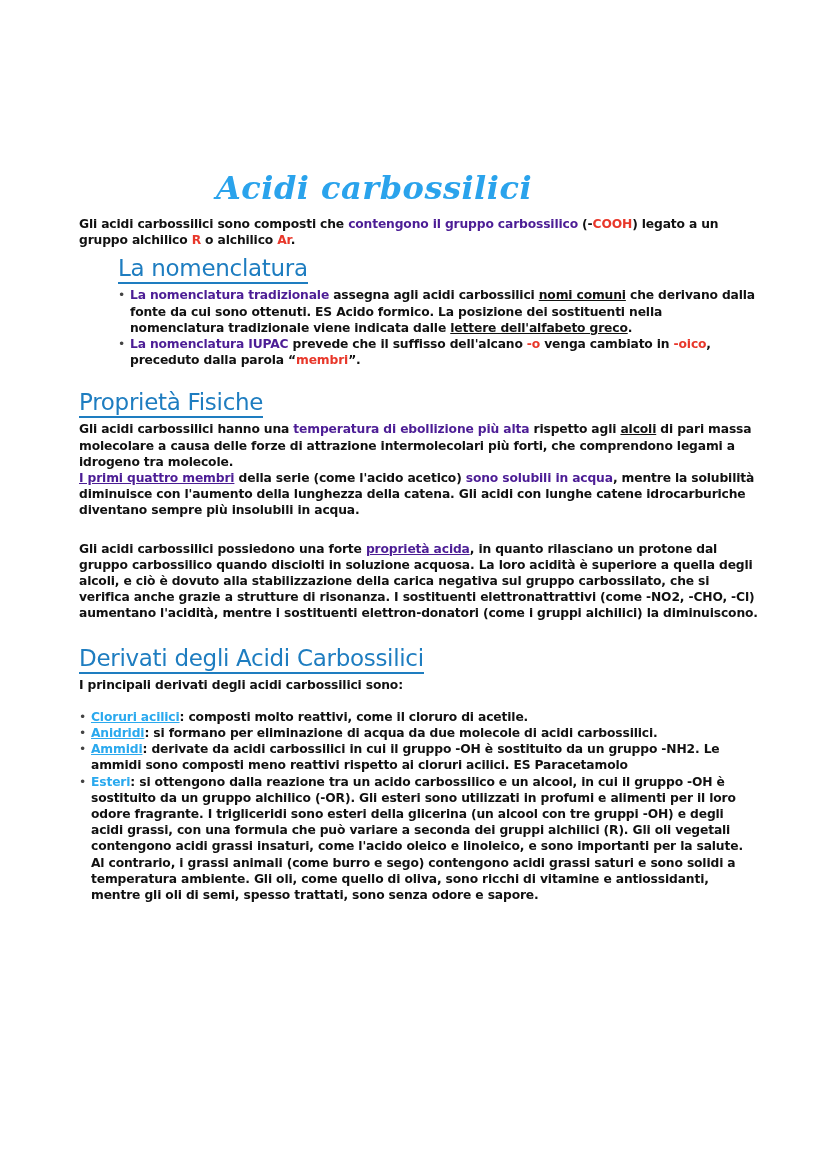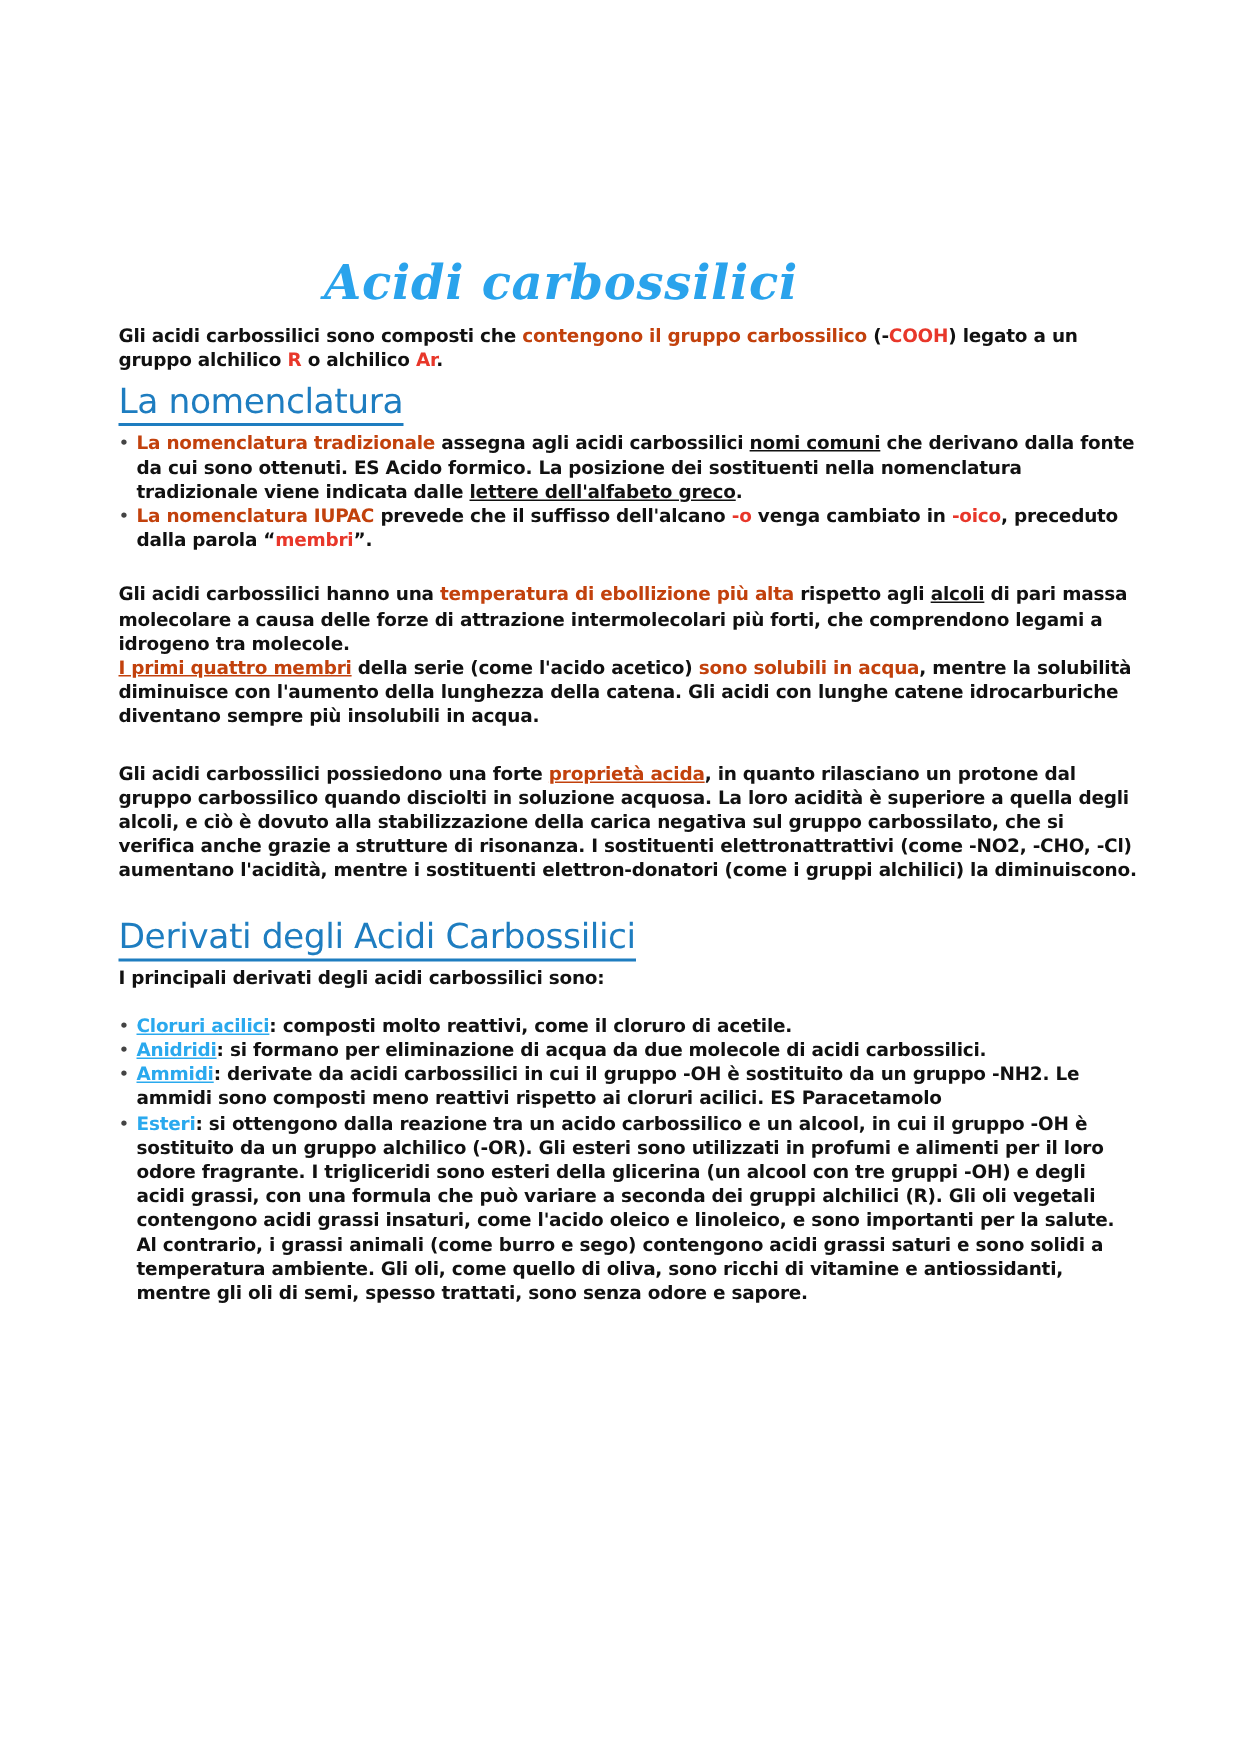--- a/index.html
+++ b/index.html
@@ -8,28 +8,28 @@
     .page-title { position: absolute; top: 148px; left: 0; width: 748px; text-align: center;
       font-family: "DejaVu Serif", serif; font-style: italic; font-weight: bold;
       font-size: 32px; color: #2AA3EC; letter-spacing: 0.5px; }
     .content { position: absolute; left: 79px; top: 216px; width: 680px; }
     p, li { font-size: 12.3px; line-height: 16.2px; margin: 0; font-weight: bold; letter-spacing: -0.15px; }
     .intro { margin-bottom: 6px; }
     h2 { font-family: "DejaVu Sans", sans-serif; font-weight: normal; font-size: 23px;
       color: #1E7DC0; margin: 0 0 3px 0; line-height: 28px; display: inline-block;
       border-bottom: 2.5px solid #1E7DC0; padding-bottom: 0px; letter-spacing: -0.3px; }
     .section { margin-bottom: 0; }
-    .s-nom { margin-top: 0px; }
+    .s-nom { margin-top: 0px; margin-left: 39px; }
     .s-fis { margin-top: 20px; }
     .s-acid { margin-top: 22px; }
     .s-der { margin-top: 22px; }
     ul { list-style: none; margin: 0; padding: 0; }
     li { position: relative; padding-left: 12px; }
     li::before { content: "•"; position: absolute; left: 0; top: 0; color: #444; font-weight: normal; }
-    .blue { color: #c2410c; }
+    .blue { color: #4c1d95; }
     .lblue { color: #2AA9EE; }
     .red { color: #E8372A; }
     .u { text-decoration: underline; }
     .blank { height: 16px; }
   </style>
 </head>
 <body>
 
 <h1 class="page-title">Acidi carbossilici</h1>
 
@@ -39,20 +39,21 @@
 
   <div class="section s-nom">
     <h2>La nomenclatura</h2>
     <ul>
       <li><span class="blue">La nomenclatura tradizionale</span><span> assegna agli acidi carbossilici </span><span class="u">nomi comuni</span><span> che derivano dalla fonte da cui sono ottenuti. ES Acido formico. La posizione dei sostituenti nella nomenclatura tradizionale viene indicata dalle </span><span class="u">lettere dell'alfabeto greco</span><span>.</span></li>
       <li><span class="blue">La nomenclatura IUPAC</span><span> prevede che il suffisso dell'alcano </span><span class="red">-o</span><span> venga cambiato in </span><span class="red">-oico</span><span>, preceduto dalla parola “</span><span class="red">membri</span><span>”.</span></li>
     </ul>
   </div>
 
   <div class="section s-fis">
+    <h2>Proprietà Fisiche</h2>
     <p><span>Gli acidi carbossilici hanno una </span><span class="blue">temperatura di ebollizione più alta</span><span> rispetto agli </span><span class="u">alcoli</span><span> di pari massa molecolare a causa delle forze di attrazione intermolecolari più forti, che comprendono legami a idrogeno tra molecole.</span></p>
     <p><span class="blue u">I primi quattro membri</span><span> della serie (come l'acido acetico) </span><span class="blue">sono solubili in acqua</span><span>, mentre la solubilità diminuisce con l'aumento della lunghezza della catena. Gli acidi con lunghe catene idrocarburiche diventano sempre più insolubili in acqua.</span></p>
   </div>
 
   <div class="section s-acid">
     <p><span>Gli acidi carbossilici possiedono una forte </span><span class="blue u">proprietà acida</span><span>, in quanto rilasciano un protone dal gruppo carbossilico quando disciolti in soluzione acquosa. La loro acidità è superiore a quella degli alcoli, e ciò è dovuto alla stabilizzazione della carica negativa sul gruppo carbossilato, che si verifica anche grazie a strutture di risonanza. I sostituenti elettronattrattivi (come -NO2, -CHO, -Cl) aumentano l'acidità, mentre i sostituenti elettron-donatori (come i gruppi alchilici) la diminuiscono.</span></p>
   </div>
 
   <div class="section s-der">
     <h2>Derivati degli Acidi Carbossilici</h2>

